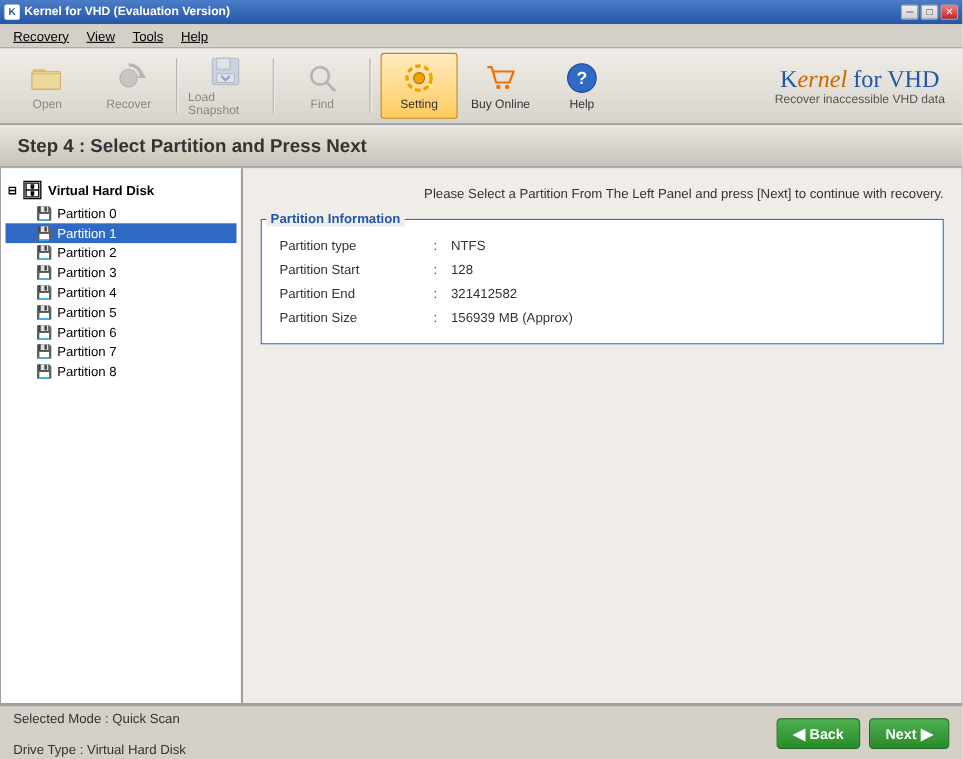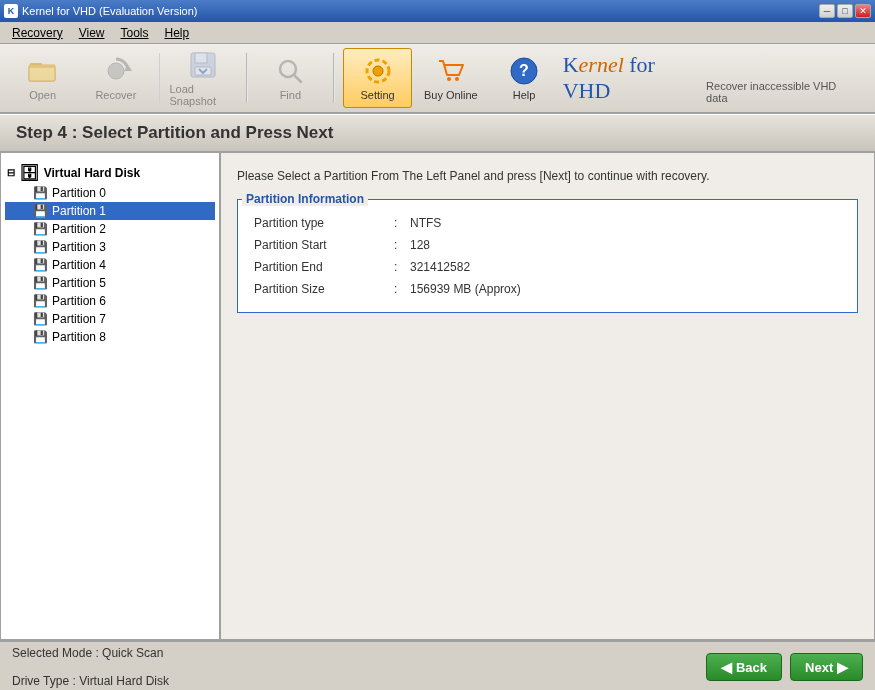--- a/index.html
+++ b/index.html
@@ -2,61 +2,61 @@
 <html><head>
   <meta charset="utf-8">
   <style>
     * { margin: 0; padding: 0; box-sizing: border-box; }
     body { width: 875px; height: 690px; font-family: 'Segoe UI', Tahoma, sans-serif; font-size: 12px; background: #d4d0c8; overflow: hidden; }
 
     
     #title-bar { background: linear-gradient(to bottom, #4a7cc7, #2356a8); height: 22px; display: flex; align-items: center; justify-content: space-between; padding: 0 4px; }
     #title-bar-left { display: flex; align-items: center; gap: 4px; }
     #title-bar-icon { width: 14px; height: 14px; background: #fff; border-radius: 2px; display: flex; align-items: center; justify-content: center; font-size: 9px; font-weight: bold; color: #2356a8; }
-    #title-bar-text { color: white; font-size: 11px; font-weight: normal; }
+    #title-bar-text { color: white; font-size: 11px; font-weight: bold; }
     #title-bar-buttons { display: flex; gap: 2px; }
     .tb-btn { width: 16px; height: 14px; border: 1px solid #aaa; border-radius: 2px; display: flex; align-items: center; justify-content: center; font-size: 9px; cursor: pointer; color: #333; }
     .tb-btn.min { background: linear-gradient(to bottom, #f0f0f0, #d0d0d0); }
     .tb-btn.max { background: linear-gradient(to bottom, #f0f0f0, #d0d0d0); }
     .tb-btn.close { background: linear-gradient(to bottom, #f08080, #cc2020); color: white; }
 
     
     #menu-bar { background: #d4d0c8; height: 22px; display: flex; align-items: center; padding: 0 4px; border-bottom: 1px solid #a0a0a0; text-decoration: underline; }
     .menu-item { padding: 2px 8px; font-size: 12px; cursor: pointer; color: #000; }
 
     
     #toolbar { background: linear-gradient(to bottom, #f0ede8, #d8d4cc); height: 70px; display: flex; align-items: center; padding: 4px 8px; border-bottom: 2px solid #a0a0a0; gap: 4px; }
     .tool-btn { display: flex; flex-direction: column; align-items: center; justify-content: center; width: 70px; height: 60px; border: 1px solid transparent; border-radius: 3px; cursor: pointer; gap: 2px; font-size: 11px; color: #333; background: transparent; }
     .tool-btn.disabled { opacity: 0.5; cursor: default; }
     .tool-btn.active { background: linear-gradient(to bottom, #ffecc0, #ffcc60); border-color: #cc8800; align-items: center; }
     .tool-icon { width: 32px; height: 32px; display: flex; align-items: center; justify-content: center; }
     .separator { width: 2px; height: 50px; background: linear-gradient(to right, #a0a0a0, #ffffff); margin: 0 4px; }
 
     
-    #logo-area { margin-left: auto; display: flex; align-items: flex-end; padding-right: 8px; }
+    #logo-area { margin-left: auto; display: flex; flex-direction: column; align-items: center; padding-right: 8px; }
     #logo-text { font-size: 22px; color: #2356a8; font-family: Georgia, serif; }
     #logo-text span { color: #cc6600; font-style: italic; }
     #logo-sub { font-size: 11px; color: #555; }
 
     
     #step-header { background: linear-gradient(to bottom, #e8e4dc, #c8c4bc); padding: 8px 16px; border-bottom: 1px solid #a0a0a0; border-top: 1px solid #ffffff; }
     #step-header h2 { font-size: 17px; font-weight: bold; color: #333; }
 
     
     #main { display: flex; height: calc(690px - 22px - 22px - 70px - 36px - 52px); border: 1px solid #a0a0a0; margin: 0; background: #f0ede8; }
 
     
     #tree-panel { width: 220px; border-right: 2px solid #a0a0a0; padding: 8px 4px; overflow-y: auto; background: #ffffff; }
     .tree-root { display: flex; align-items: center; gap: 4px; padding: 2px 2px; cursor: pointer; font-weight: bold; font-size: 12px; }
     .tree-item { display: flex; align-items: center; gap: 4px; padding: 2px 4px 2px 28px; cursor: pointer; font-size: 12px; }
     .tree-item.selected { background: #316ac5; color: white; }
 
     
     #content-panel { flex: 1; padding: 16px; background: #f0ede8; }
-    #instruction-text { font-size: 12px; color: #333; margin-bottom: 16px; }
+    #instruction-text { font-size: 12px; color: #333; margin-bottom: 16px; text-align: right; }
     #partition-info-box { border: 1px solid #316ac5; padding: 12px 16px; background: #fff; position: relative; margin-top: 8px; }
     #partition-info-title { position: absolute; top: -8px; left: 4px; background: #f0ede8; padding: 0 4px; color: #2356a8; font-weight: bold; font-size: 12px; }
     .info-row { display: flex; padding: 4px 0; font-size: 12px; }
     .info-label { width: 140px; color: #333; }
     .info-colon { width: 16px; color: #333; }
     .info-value { color: #333; }
 
     
     #status-bar { background: #d4d0c8; border-top: 2px solid #a0a0a0; height: 52px; display: flex; align-items: center; justify-content: space-between; padding: 0 12px; }
     #status-left { display: flex; flex-direction: column; gap: 14px; font-size: 12px; color: #333; }

